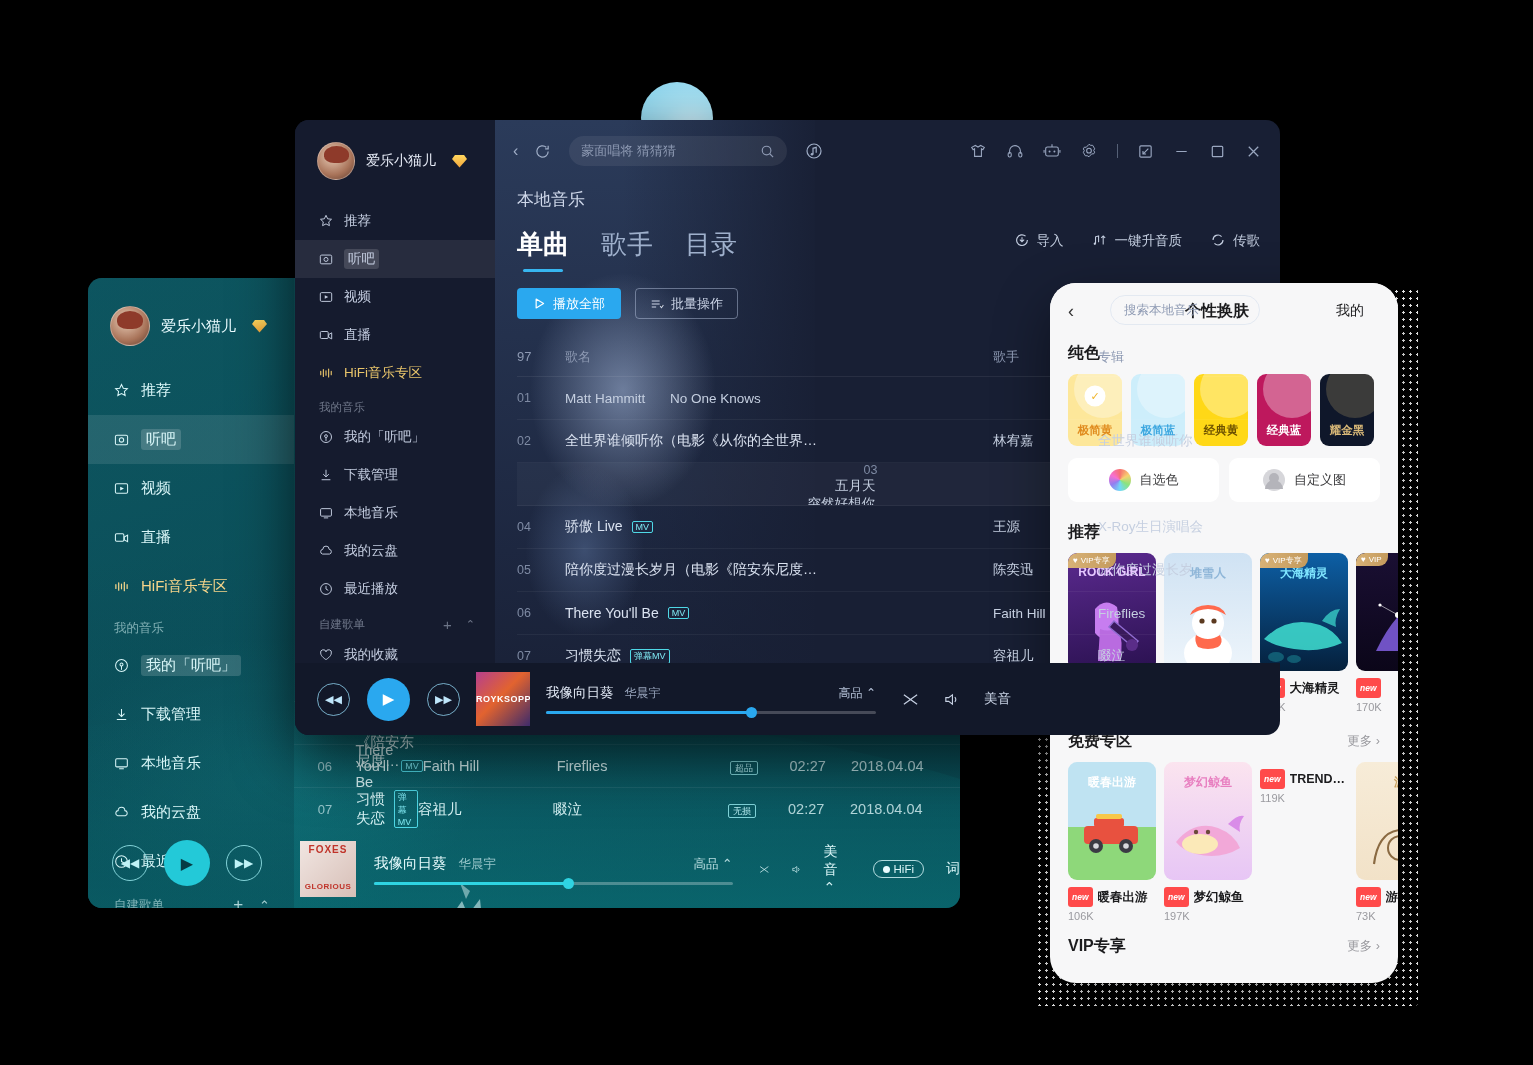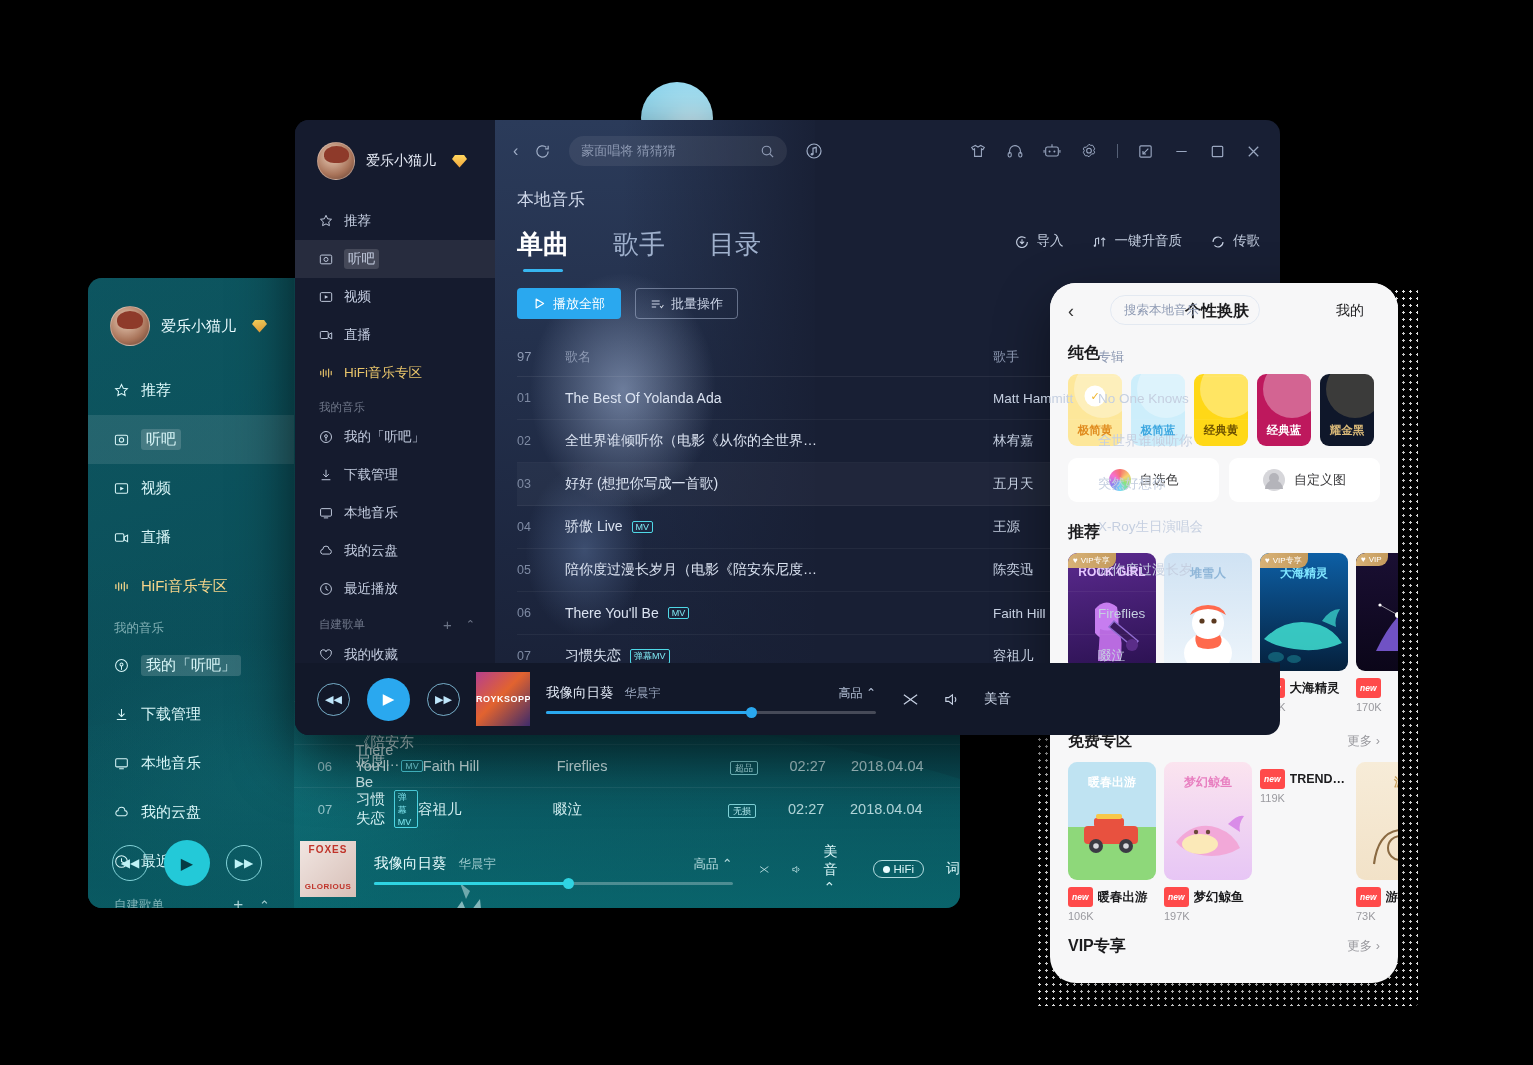--- a/index.html
+++ b/index.html
@@ -152,45 +152,45 @@
   .mw-titlebar{ height:62px; display:flex; align-items:center; padding:0 18px 0 18px; }
   .tb-ic{ color:#9fadc6; font-size:16px; margin-right:16px; cursor:pointer;}
   .mw-search{ width:218px; height:30px; border-radius:15px; background:rgba(255,255,255,.07);
     display:flex; align-items:center; padding:0 12px; color:#8e9ab3; font-size:13px;}
   .mw-search .sic{ margin-left:auto; font-size:13px;}
   .tb-right{ margin-left:auto; display:flex; align-items:center; gap:19px; color:#9aa7c0;}
   .tb-sep{ width:1px; height:14px; background:rgba(160,175,200,.45); }
   svg.ic{ display:block; }
 
   .mw-h2{ color:#cfd8ea; font-size:17px; padding:6px 0 0 22px; }
-  .mw-tabs{ display:flex; align-items:center; gap:44px; padding:16px 0 0 22px; }
+  .mw-tabs{ display:flex; align-items:center; gap:32px; padding:16px 0 0 22px; }
   .mw-tab{ color:#9fb0cc; font-size:26px; position:relative; padding-bottom:10px;}
   .mw-tab.act{ color:#fff; font-weight:bold;}
   .mw-tab.act:after{ content:""; position:absolute; left:6px; right:6px; bottom:0; height:3px; background:#37b6f0; border-radius:2px;}
   .mw-actions{ position:absolute; right:20px; top:112px; display:flex; align-items:center; gap:28px; color:#c3cddf; font-size:13.5px;}
-  .mw-actions span{ display:flex; align-items:flex-end; gap:7px;}
+  .mw-actions span{ display:flex; align-items:flex-start; gap:7px;}
 
   .mw-ops{ display:flex; align-items:center; gap:14px; padding:16px 0 0 22px; }
   .btn-play{ background:#2aa8ef; color:#fff; font-size:13px; height:31px; padding:0 16px; border-radius:4px;
     display:flex;align-items:center;gap:7px;}
   .btn-batch{ border:1px solid rgba(190,205,230,.45); color:#cfd8ea; font-size:13px; height:31px; padding:0 14px;
     border-radius:4px; display:flex;align-items:center;gap:7px;}
   .mw-searchlocal{ position:absolute; right:20px; top:175px; width:150px; height:30px; border-radius:15px;
     border:1px solid rgba(190,205,230,.35); color:#8e9ab3; font-size:12.5px; display:flex; align-items:center; padding:0 13px;}
 
   .mw-head{ display:flex; align-items:center; height:40px; color:#8e9ab3; font-size:13px;
             margin:18px 22px 0 22px; border-bottom:1px solid rgba(255,255,255,.07);}
   .mw-head .n{ width:48px; }
   .mw-head .t{ flex:1; }
   .mw-head .ar{ width:105px; }
   .mw-head .al{ width:160px; }
 
   .mw-row{ display:flex; align-items:center; height:43px; color:#dbe3f1; font-size:14px;
            margin:0 22px; border-bottom:1px solid rgba(255,255,255,.05);}
-  .mw-row.alt{ background:rgba(255,255,255,.035); }
+  .mw-row.alt{ background:rgba(255,255,255,.035);flex-direction:column; }
   .mw-row .n{ width:48px; color:#7e8aa3; font-size:12.5px;}
   .mw-row .t{ flex:1; display:flex; align-items:center; gap:9px; overflow:hidden; white-space:nowrap;}
   .mw-row .ar{ width:105px; color:#c5cfe0; font-size:13.5px; }
   .mw-row .al{ width:160px; color:#c5cfe0; font-size:13.5px; overflow:hidden; white-space:nowrap;}
 
   .mw-player{ position:absolute; left:0; right:0; bottom:0; height:72px; background:#121829;
               display:flex; align-items:center; z-index:5;}
   .mp-ctrls{ display:flex; align-items:center; gap:17px; padding-left:22px; }
   .mp-b{ width:33px;height:33px;border-radius:50%;border:1.6px solid rgba(150,220,250,.75);
     display:flex;align-items:center;justify-content:center;color:#bfe6fb;font-size:11px;}
@@ -658,23 +658,20 @@
 
         <div class="mw-head">
           <div class="n">97</div>
           <div class="t">歌名</div>
           <div class="ar">歌手</div>
           <div class="al">专辑</div>
         </div>
 
         <div class="mw-row">
           <div class="n">01</div>
-          <div class="t">
-              <span>The Best Of Yolanda Ada</span>
-            </div>
           <div class="ar">Matt Hammitt</div>
           <div class="al">No One Knows</div>
         </div>
         <div class="mw-row">
           <div class="n">02</div>
           <div class="t">
               <span>全世界谁倾听你（电影《从你的全世界…</span>
             </div>
           <div class="ar">林宥嘉</div>
           <div class="al">全世界谁倾听你</div>

